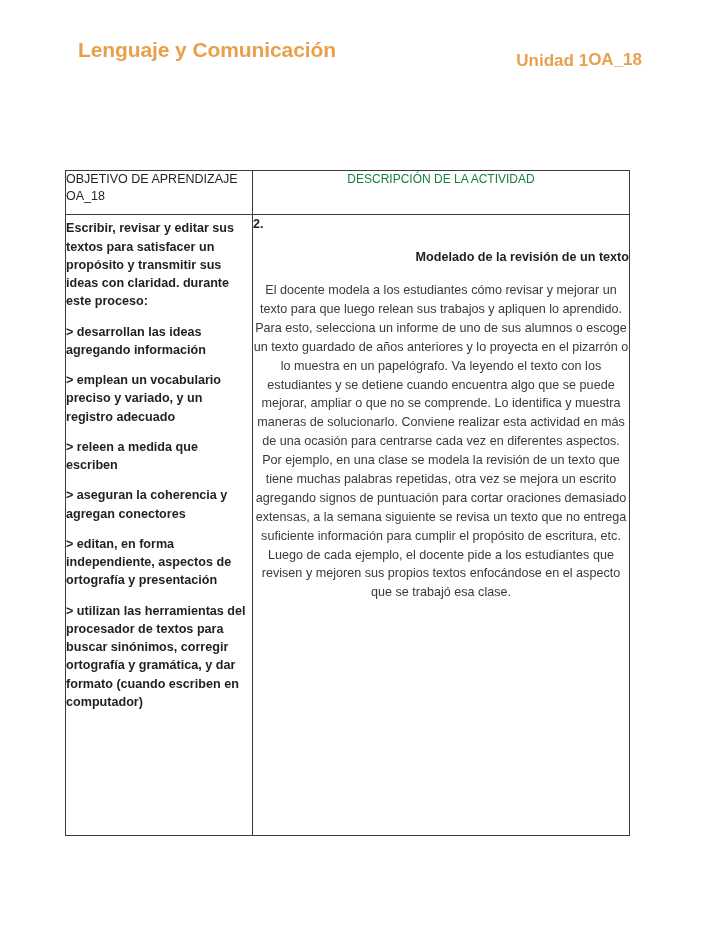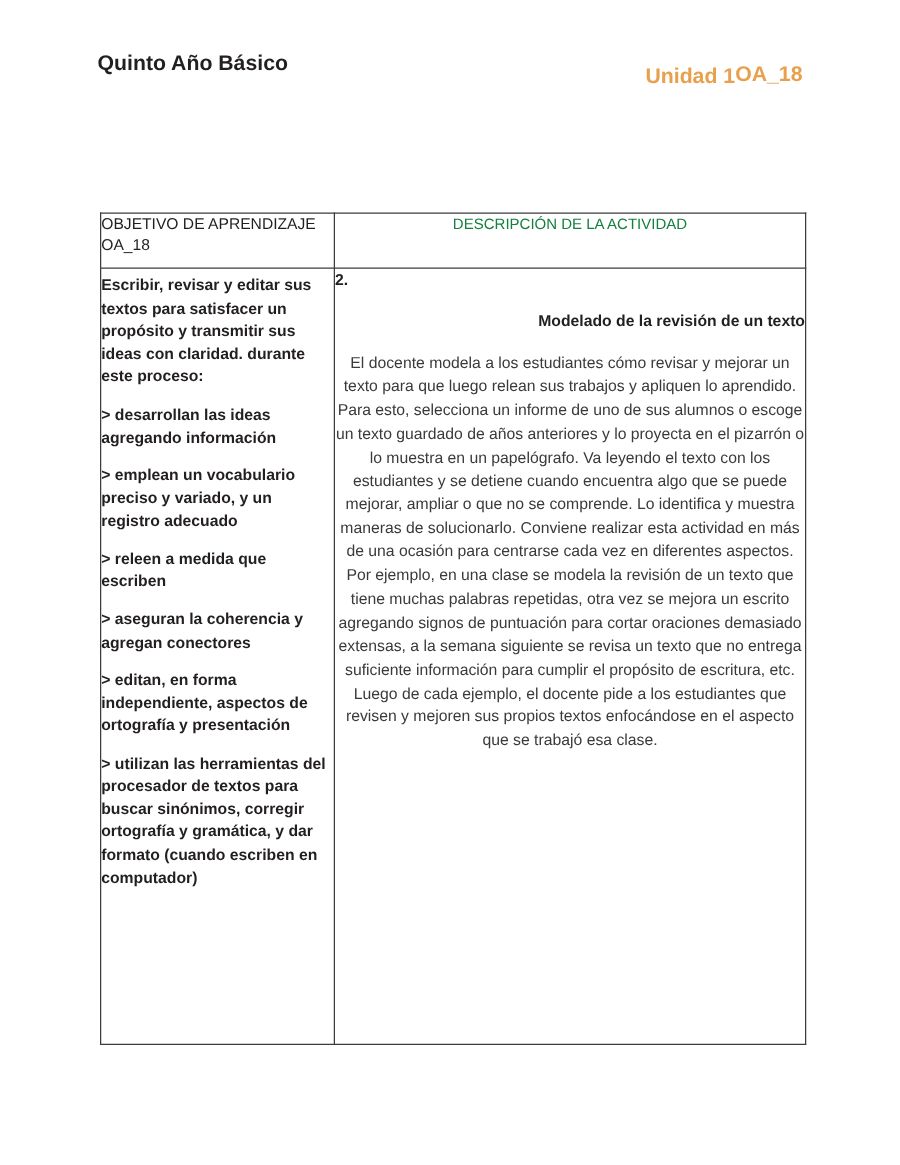--- a/index.html
+++ b/index.html
@@ -78,21 +78,21 @@
     width: 564px;
     text-align: center;
     font-size: 15px;
     font-weight: bold;
     color: #3f3f3f;
   }
 
   
   .act-table {
     position: absolute;
-    left: 80px;
+    left: 65px;
     top: 170px;
     width: 564px;
     height: 666px;
     border-collapse: collapse;
     table-layout: fixed;
     box-sizing: border-box;
     padding-left: 36px;
   }
   .act-table td {
     border: 1px solid #3c3c3c;
@@ -156,21 +156,21 @@
     text-align: center;
   }
 </style>
 </head>
 <body>
 
 <div class="page">
 
   <div class="doc-header">
     <div class="header-left">
-      <div class="grade-title">Quinto Año Básico</div>
+      <div class="subject-title">Lenguaje y Comunicación</div>
     </div>
     <div class="header-right">
       <div class="unit-label">Unidad 1</div>
       <div class="oa-label">OA_18</div>
     </div>
   </div>
 
 
   <table class="act-table">
     <colgroup>

